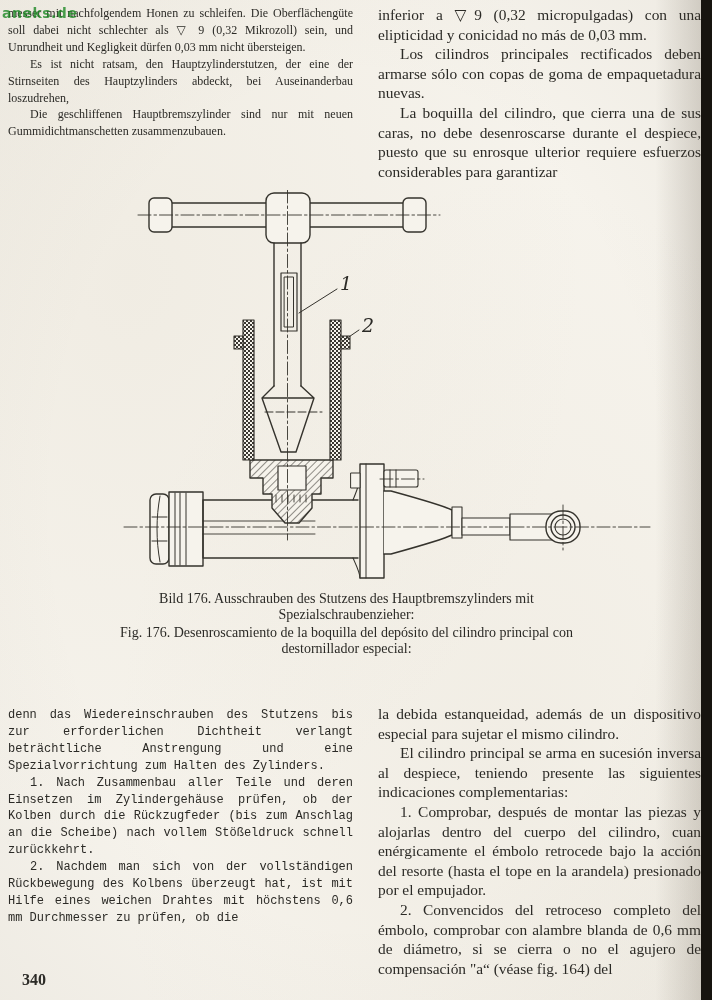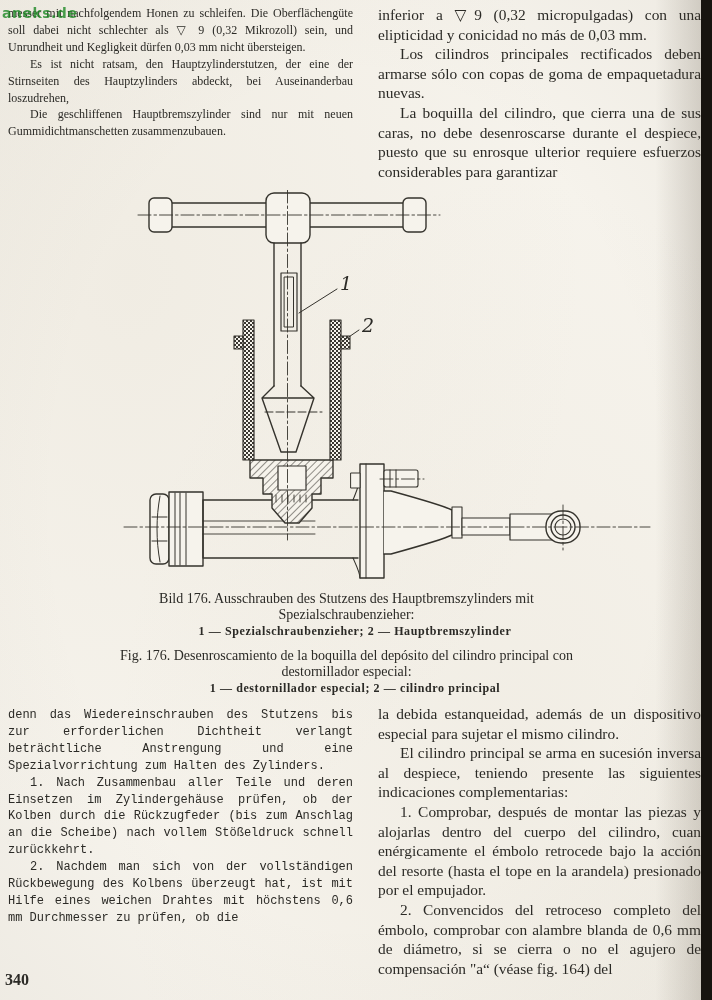--- a/index.html
+++ b/index.html
@@ -28,21 +28,21 @@
     position:absolute;left:2px;top:5px;
     font-family:"DejaVu Sans",sans-serif;
     font-size:14px;font-weight:bold;color:#1f8a26;opacity:.8;
     letter-spacing:0.5px;
   }
   .figure-svg{position:absolute;left:0;top:190px;width:712px;height:400px;}
   .captions{position:absolute;left:90px;top:591px;width:530px;}
   .cap{font-size:14px;line-height:15.6px;text-align:center;margin:0 17px 3px 0;}
   .legend{font-size:12px;line-height:13px;text-align:center;letter-spacing:0.6px;margin:0 0 10px 0;}
   .legend{font-weight:bold;}
-  .page-number{position:absolute;left:5px;top:971px;font-size:16px;font-weight:bold;}
+  .page-number{position:absolute;left:22px;top:971px;font-size:16px;font-weight:bold;}
   .spine-bar{position:absolute;left:701px;top:0;width:11px;height:1000px;background:#17140f;}
   .edge-shade{position:absolute;left:655px;top:0;width:46px;height:1000px;pointer-events:none;
     background:linear-gradient(to right, rgba(70,58,42,0), rgba(70,58,42,0.18));}
 </style>
 </head>
 <body>
 
 <div class="page-texture"></div>
 
 <div class="col de top-left" lang="de">
@@ -143,23 +143,21 @@
       <line x1="563" y1="315" x2="563" y2="360"></line>
     </g>
   </g>
 
   <text x="340" y="100" font-family="DejaVu Serif, serif" font-style="italic" font-size="19" fill="#2b2a26">1</text>
   <text x="362" y="142" font-family="DejaVu Serif, serif" font-style="italic" font-size="19" fill="#2b2a26">2</text>
 </svg>
 
 <div class="captions">
   <p class="cap" lang="de">Bild 176. Ausschrauben des Stutzens des Hauptbremszylinders mit Spezialschraubenzieher:</p>
-  <p class="legend" lang="de">1 — Spezialschraubenzieher;  2 — Hauptbremszylinder</p>
   <p class="cap" lang="es">Fig. 176. Desenroscamiento de la boquilla del depósito del cilindro principal con destornillador especial:</p>
-  <p class="legend" lang="es">1 — destornillador especial;  2 — cilindro principal</p>
 </div>
 
 <div class="col de bottom-left" lang="de">
     <p>denn das Wiedereinschrauben des Stutzens bis zur erforderlichen Dichtheit verlangt beträchtliche Anstrengung und eine Spezialvorrichtung zum Halten des Zylinders.</p>
     <p class="ind">1. Nach Zusammenbau aller Teile und deren Einsetzen im Zylindergehäuse prüfen, ob der Kolben durch die Rückzugfeder (bis zum Anschlag an die Scheibe) nach vollem Stößeldruck schnell zurückkehrt.</p>
     <p class="ind">2. Nachdem man sich von der vollständigen Rückbewegung des Kolbens überzeugt hat, ist mit Hilfe eines weichen Drahtes mit höchstens 0,6 mm Durchmesser zu prüfen, ob die</p>
   </div>
 
 <div class="col es bottom-right" lang="es">
     <p>la debida estanqueidad, además de un dispositivo especial para sujetar el mismo cilindro.</p>

